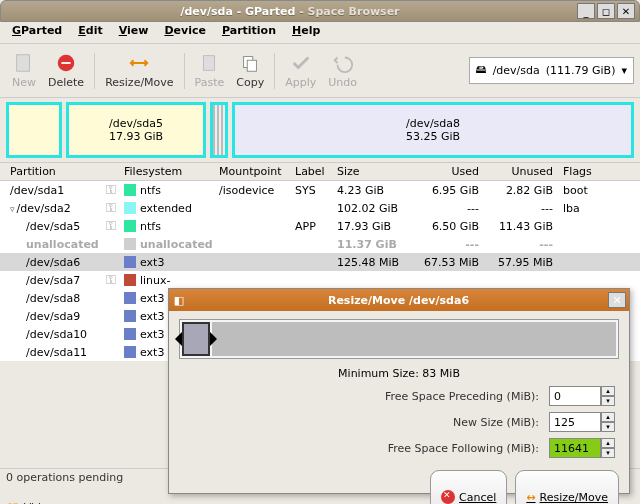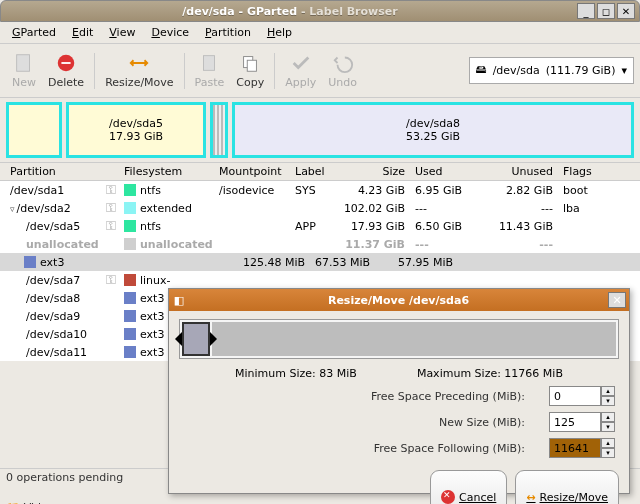--- a/index.html
+++ b/index.html
@@ -1,20 +1,20 @@
 <!DOCTYPE html>
 <html><head>
 <meta charset="utf-8">
 <style>
 * { box-sizing: border-box; margin: 0; padding: 0; font-family: "DejaVu Sans", sans-serif; font-size: 11px; }
 body { background: #ece9e3; width: 640px; height: 504px; overflow: hidden; position: relative; }
 .titlebar { height: 22px; background: linear-gradient(#b5a890,#a08f73); display: flex; align-items: center; padding: 0 4px; border: 1px solid #888; border-radius: 6px 6px 0 0; }
 .titlebar .title { flex: 1; text-align: center; color: #fff; font-weight: bold; text-shadow: 0 1px 0 rgba(0,0,0,.3); }
 .titlebar .wbtn { width: 18px; height: 16px; background: #ddd; border: 1px solid #777; margin-left: 2px; display: flex; align-items: center; justify-content: center; font-size: 10px; }
-.menubar { height: 22px; display: flex; align-items: center; gap: 4px; padding: 0 6px; background: #ece9e3; border-bottom: 1px solid #ccc; }
+.menubar { height: 22px; display: flex; align-items: flex-start; gap: 4px; padding: 0 6px; background: #ece9e3; border-bottom: 1px solid #ccc; font-weight: bold; }
 .menubar span { padding: 2px 6px; }
 .menubar u { text-decoration: underline; }
 .toolbar { height: 54px; display: flex; align-items: center; padding: 0 6px; background: #ece9e3; border-bottom: 1px solid #ccc; }
 .tbtn { display: flex; flex-direction: column; align-items: center; gap: 2px; padding: 2px 6px; color: #333; }
 .tbtn.disabled { color: #aaa; justify-content: center; }
 .tbtn svg { width: 22px; height: 22px; }
 .tsep { width: 1px; height: 36px; background: #ccc; margin: 0 4px; }
 .dev-select { margin-left: auto; border: 1px solid #aaa; background: #fff; padding: 3px 6px; display: flex; align-items: center; gap: 6px; }
 .diskmap { height: 56px; margin: 4px 6px; display: flex; gap: 4px; }
 .dm-block { border: 3px solid #2ae3e3; background: #fffbd6; display: flex; align-items: center; justify-content: center; flex-direction: column; font-size: 10px; text-align:center; }
@@ -24,60 +24,60 @@
 .dm-sda8 { flex:1; background:#e9e9f7; }
 .table { background:#fff; border-top:1px solid #ccc; }
 .thead, .trow { display:flex; align-items:center; height:18px; padding:0 6px; }
 .thead { background:#ece9e3; font-weight:normal; border-bottom:1px solid #ccc;}
 .thead > div, .trow > div { overflow:hidden; white-space:nowrap; }
 .c-part { width:100px; padding-left:4px;}
 .c-icon{width:18px}
 .c-fs { width:95px; display:flex; align-items:center; gap:4px;}
 .c-mount{width:76px;}
 .c-label{width:42px;}
-.c-size{width:78px;text-align:right;padding-right:10px;}
-.c-used{width:74px;padding-right:10px;}
+.c-size{width:78px;text-align:left;padding-right:10px;}
+.c-used{width:74px;text-align:right;padding-right:10px;}
 .c-unused{width:74px;text-align:right;padding-right:10px;}
 .c-flags{width:40px;}
 .trow.indent .c-part{padding-left:20px;}
 .trow.unalloc{color:#aaa;font-weight:bold;}
 .trow.sel{background:#d8d8d8;}
 .fs-sw{width:12px;height:12px;display:inline-block;}
 .key-ic{color:#aaa;font-size:13px;}
 .status{position:absolute;bottom:16px;left:0;height:20px;background:#ece9e3;width:100%;padding:2px 6px;border-top:1px solid #ccc;color:#333;display:flex;flex-direction:column;gap:17px;font-size:10px;}
 .modal{position:absolute;left:168px;top:288px;width:462px;height:206px;background:#ece9e3;border:1px solid #888;box-shadow:2px 2px 6px rgba(0,0,0,.3);}
 .modal .mtitle{height:22px;background:linear-gradient(#d8853a,#c46f22);display:flex;align-items:center;color:#fff;}
 .modal .mtitle .mic{width:20px;text-align:center;}
 .modal .mtitle .mt{flex:1;text-align:center;font-weight:bold;}
 .modal .mtitle .mx{width:18px;height:16px;background:#ddd;border:1px solid #777;margin-right:3px;display:flex;align-items:center;justify-content:center;}
 .slider-area{height:40px;margin:8px 10px;border:1px solid #999;background:#f5f5f5;position:relative;}
 .slider-handle{position:absolute;left:2px;top:2px;bottom:2px;width:28px;background:#a7a7b7;border:2px solid #333;display:flex;align-items:center;}
 .slider-handle::before,.slider-handle::after{content:'';width:0;height:0;border-top:7px solid transparent;border-bottom:7px solid transparent;}
 .slider-handle::before{border-right:7px solid #000;position:absolute;left:-9px;}
 .slider-handle::after{border-left:7px solid #000;position:absolute;right:-9px;}
 .slider-rest{position:absolute;left:32px;right:2px;top:2px;bottom:2px;background:#bdbdbd;}
 .minmax{display:flex;justify-content:center;gap:60px;margin:4px 10px;}
-.formrow{display:flex;align-items:center;justify-content:flex-end;gap:24px;margin:6px 14px;}
+.formrow{display:flex;align-items:center;justify-content:flex-end;gap:10px;margin:6px 14px;}
 .formrow label{color:#333;}
 .spin{display:flex;align-items:center;}
 .spin input{width:52px;height:20px;border:1px solid #888;padding:0 4px;text-align:left;background:#fff;}
 .spin .sb{width:14px;display:flex;flex-direction:column;}
 .spin .sb div{height:10px;border:1px solid #888;background:#eee;font-size:7px;text-align:center;line-height:8px;}
 .btnrow{display:flex;justify-content:flex-end;gap:8px;padding:6px 10px;}
 .btn{border:1px solid #999;background:linear-gradient(#fdfdfd,#e5e5e5);padding:19px 10px;border-radius:9px;display:flex;align-items:center;gap:4px;text-decoration:underline;}
 .ico-cancel{width:14px;height:14px;background:#d33;border-radius:50%;position:relative;}
 .ico-cancel::after{content:'✕';color:#fff;font-size:9px;position:absolute;left:2px;top:0;}
 .ico-resize{color:#e68a00;font-weight:bold;}
 .tri{font-size:9px;color:#555;margin-right:2px;}
 </style>
 </head>
 <body>
 
 <div class="titlebar">
-  <span class="title"><span>/dev/sda - GParted</span><span style="color:#e5e0d7"> - Label Browser</span></span>
+  <span class="title"><span>/dev/sda - GParted</span><span style="color:#e5e0d7"> - Space Browser</span></span>
   <div class="wbtn">_</div>
   <div class="wbtn">◻</div>
   <div class="wbtn">✕</div>
 </div>
 
 <div class="menubar">
   <span><u>G</u>Parted</span>
   <span><u>E</u>dit</span>
   <span><u>V</u>iew</span>
   <span><u>D</u>evice</span>
@@ -206,20 +206,21 @@
         <div class="c-icon key-ic"></div>
         <div class="c-fs"><span class="fs-sw" style="background:#cfcfcf"></span>unallocated</div>
         <div class="c-mount"></div>
         <div class="c-label"></div>
         <div class="c-size">11.37 GiB</div>
         <div class="c-used">---</div>
         <div class="c-unused">---</div>
         <div class="c-flags"></div>
       </div>
       <div class="trow indent sel">
+        <div class="c-part">/dev/sda6</div>
         <div class="c-icon key-ic"></div>
         <div class="c-fs"><span class="fs-sw" style="background:#6a7fc7"></span>ext3</div>
         <div class="c-mount"></div>
         <div class="c-label"></div>
         <div class="c-size">125.48 MiB</div>
         <div class="c-used">67.53 MiB</div>
         <div class="c-unused">57.95 MiB</div>
         <div class="c-flags"></div>
       </div>
       <div class="trow indent">
@@ -293,21 +294,20 @@
     <div class="mic">◧</div>
     <div class="mt">Resize/Move /dev/sda6</div>
     <div class="mx">✕</div>
   </div>
   <div class="slider-area">
     <div class="slider-rest"></div>
     <div class="slider-handle"></div>
   </div>
   <div class="minmax">
     <span>Minimum Size: 83 MiB</span>
-    <span>Maximum Size: 11766 MiB</span>
   </div>
   <div class="formrow">
     <label>Free Space Preceding (MiB):</label>
     <div class="spin">
         <input value="0" style="">
         <div class="sb">
           <div>▴</div>
           <div>▾</div>
         </div>
       </div>
@@ -318,21 +318,21 @@
         <input value="125" style="">
         <div class="sb">
           <div>▴</div>
           <div>▾</div>
         </div>
       </div>
   </div>
   <div class="formrow">
     <label>Free Space Following (MiB):</label>
     <div class="spin">
-        <input style="background: #a16207;" value="11641">
+        <input style="background: #84cc16;" value="11641">
         <div class="sb">
           <div>▴</div>
           <div>▾</div>
         </div>
       </div>
   </div>
   <div class="btnrow">
     <div class="btn">
         <span class="ico-cancel"></span>
         <span>Cancel</span>

